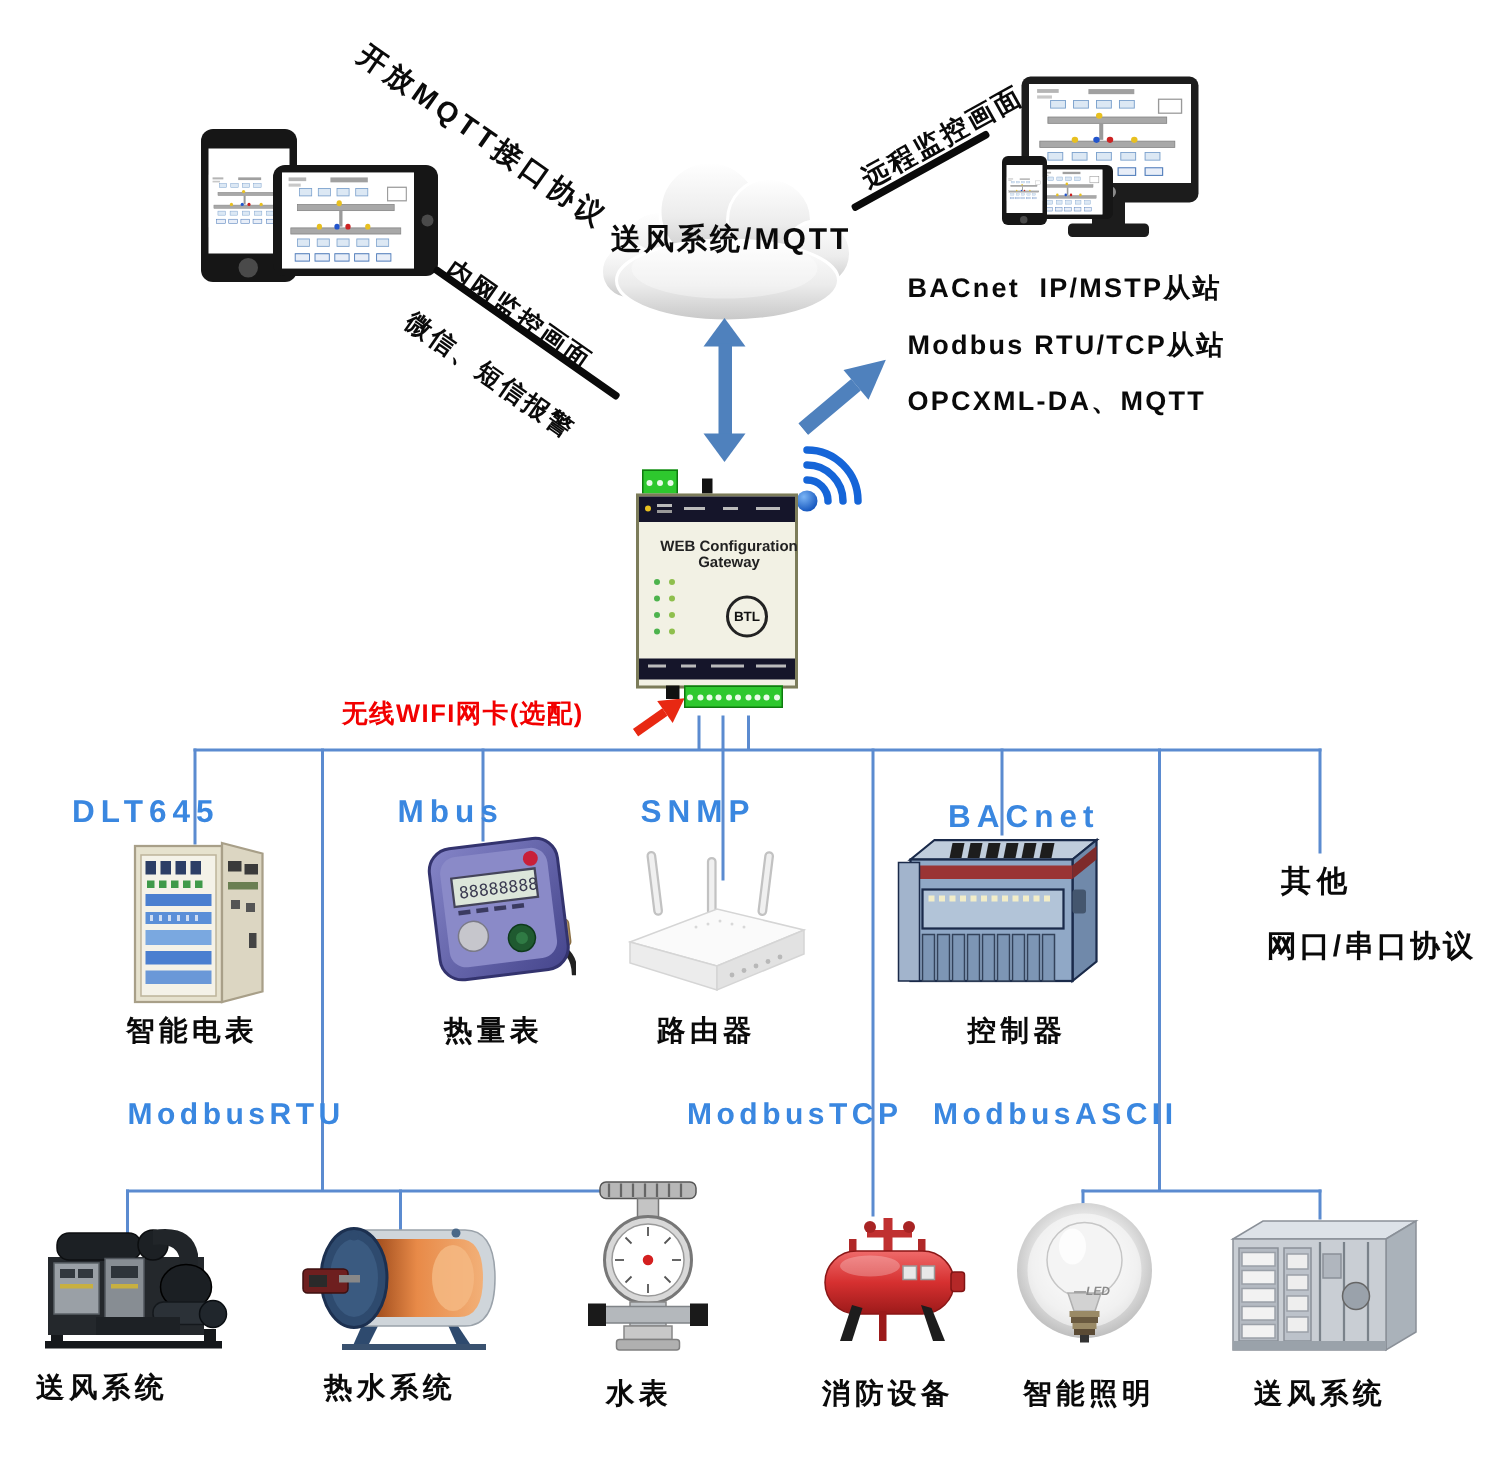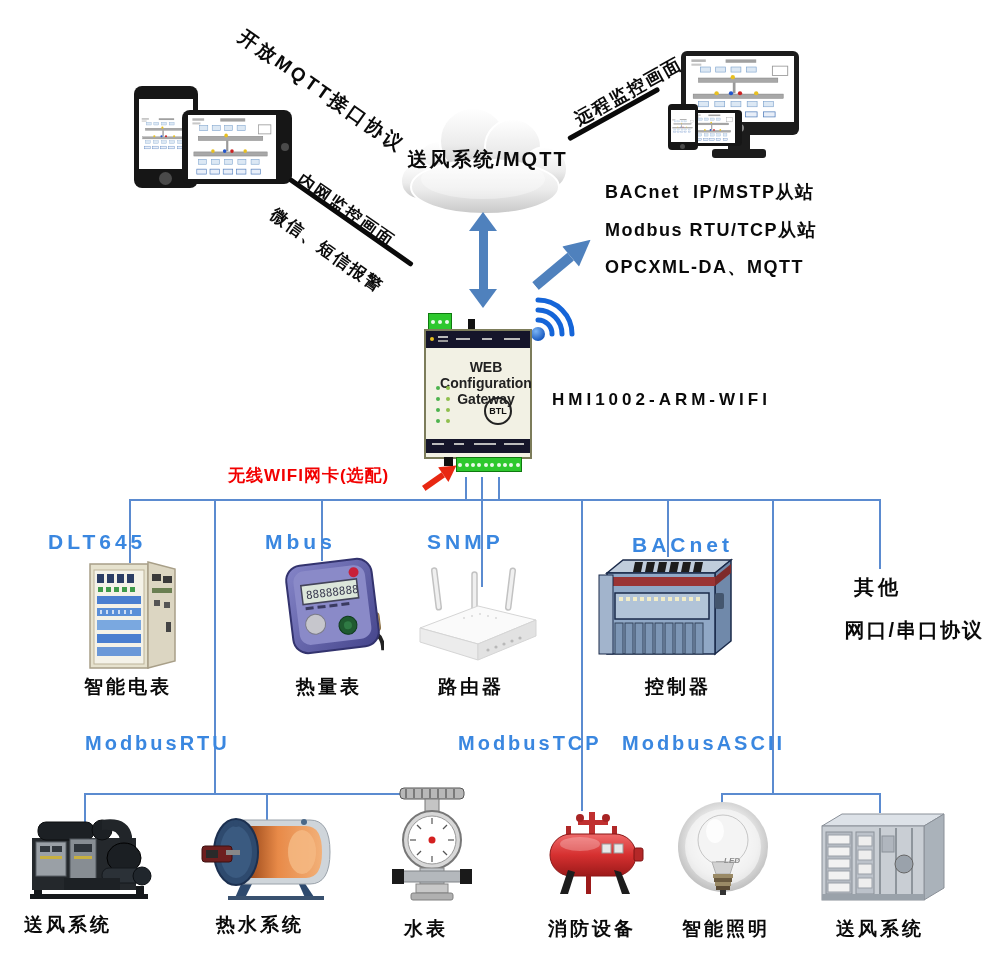--- a/index.html
+++ b/index.html
@@ -13,21 +13,21 @@
   .lbl-black{position:absolute;font-weight:bold;color:#0a0a0a;letter-spacing:3px;font-size:19px;white-space:nowrap;}
   .slave-line{position:absolute;font-weight:bold;color:#0a0a0a;font-size:18px;letter-spacing:1.5px;white-space:pre;}
   
   .devframe{position:absolute;background:#161616;border-radius:8px;}
   .devscreen{position:absolute;background:#fff;overflow:hidden;}
   .homebtn{position:absolute;border-radius:50%;background:#4a4a4a;}
   
   #gateway{position:absolute;left:424px;top:329px;width:108px;height:130px;background:#f2f1e4;
            border:2px solid #7c7c5a;box-sizing:border-box;}
   .gw-strip{position:absolute;left:0;width:104px;background:#15152a;}
-  .gw-text{position:absolute;left:0;top:28px;width:120px;text-align:center;font-size:14px;color:#222;font-weight:bold;}
+  .gw-text{position:absolute;left:0;top:28px;width:120px;text-align:center;font-size:10px;color:#222;font-weight:bold;}
   .led{position:absolute;width:4px;height:4px;border-radius:50%;}
   .btl{position:absolute;left:58px;top:66px;width:24px;height:24px;border:2px solid #222;border-radius:50%;
        text-align:center;line-height:24px;font-size:9px;font-weight:bold;color:#111;}
   .term{position:absolute;background:#2ec82e;border:1px solid #0f7a0f;box-sizing:border-box;
         display:flex;align-items:center;justify-content:space-around;}
   .term i{width:4px;height:4px;border-radius:50%;background:#eafaea;display:block;}
   .cloud-label{position:absolute;font-weight:bold;font-size:20px;letter-spacing:2px;color:#0a0a0a;text-align:center;}
   .hmi{position:absolute;left:552px;top:390px;font-weight:bold;font-size:17px;letter-spacing:4px;color:#0a0a0a;}
   .rednote{position:absolute;left:228px;top:464px;font-weight:bold;font-size:17px;letter-spacing:1px;color:#f20000;}
   .arr-v{position:absolute;left:469px;top:212px;width:28px;height:96px;}
@@ -259,21 +259,20 @@
       <i></i>
       <i></i>
       <i></i>
       <i></i>
       <i></i>
       <i></i>
       <i></i>
       <i></i>
       <i></i>
   </div>
-  <div class="hmi">HMI1002-ARM-WIFI</div>
   <div class="rednote">无线WIFI网卡(选配)</div>
 
   <div class="lbl-blue" style="left:48px;top:530px;">DLT645</div>
   <div class="lbl-blue" style="left:265px;top:530px;">Mbus</div>
   <div class="lbl-blue" style="left:427px;top:530px;">SNMP</div>
   <div class="lbl-blue" style="left:632px;top:533px;">BACnet</div>
   <div class="other-block">
     <div class="l1">其他</div>
     <div class="l2">网口/串口协议</div>
   </div>

